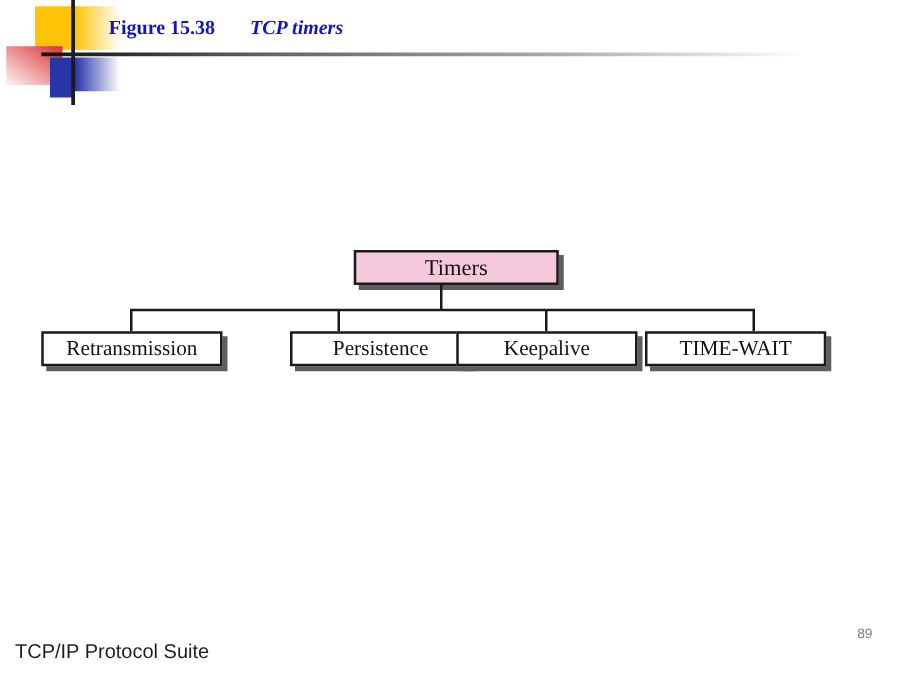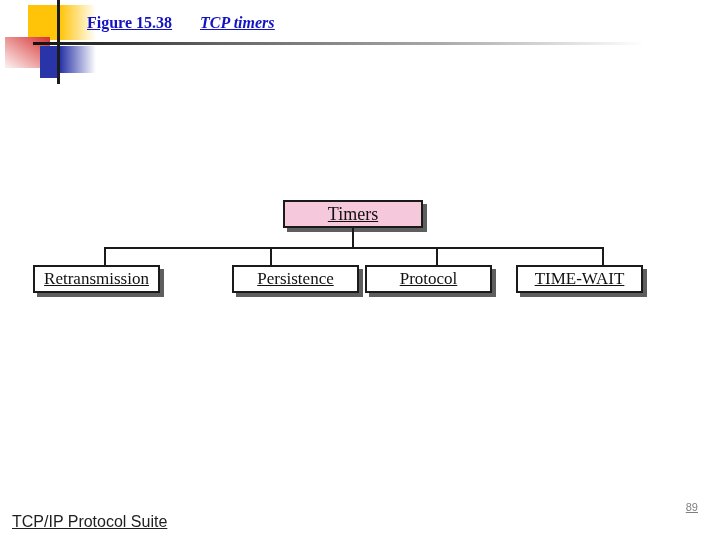--- a/index.html
+++ b/index.html
@@ -1,15 +1,15 @@
 <!DOCTYPE html>
 <html><head>
 <meta charset="utf-8">
 <style>
-  * { margin: 0; padding: 0; box-sizing: border-box; text-decoration: underline; }
+  * { margin: 0; padding: 0; box-sizing: border-box; }
   html, body { width: 720px; height: 540px; }
   body { background: #ffffff; font-family: "Liberation Serif", serif; overflow: hidden; }
 
   .slide { position: relative; width: 720px; height: 540px; background: #ffffff; }
 
   
   .logo-piece { position: absolute; }
   .logo-yellow       { left: 28px; top: 5px;  width: 32px; height: 35px; background: #ffc408; }
   .logo-yellow-fade  { left: 60px; top: 5px;  width: 36px; height: 35px;
                        background: linear-gradient(to right, #ffc408, #ffffff); }
@@ -24,22 +24,22 @@
 
   
   .title { position: absolute; left: 87px; top: 14px; display: flex; gap: 28px;
            font-size: 16px; font-weight: bold; color: #1313c4; white-space: nowrap; }
   .title .fig-title { font-style: italic; }
 
   
   .node { position: absolute; display: flex; align-items: center; justify-content: center;
           border: 2px solid #1a1a1a; font-size: 18px; color: #111111;
           box-shadow: 4px 4px 0 #5e5e5e; white-space: nowrap; }
-  .node-root  { left: 283px; top: 200px; width: 140px; height: 28px; background: #f5c9db; }
-  .node-child { top: 265px; width: 127px; height: 28px; background: #ffffff; font-size: 17px; }
+  .node-root  { left: 283px; top: 200px; width: 164px; height: 28px; background: #f5c9db; }
+  .node-child { top: 265px; width: 145px; height: 28px; background: #ffffff; font-size: 17px; }
   .child-0 { left: 33px; }
   .child-1 { left: 199px; margin-left: 33px; }
   .child-2 { left: 365px; }
   .child-3 { left: 516px; }
 
   .line { position: absolute; background: #1a1a1a; }
   .conn-root  { left: 352px; top: 228px; width: 2px;   height: 20px; }
   .conn-bus   { left: 104px; top: 247px; width: 500px; height: 2px;  }
   .conn-drop  { top: 248px; width: 2px; height: 17px; }
   .drop-0 { left: 104px; }
@@ -78,20 +78,20 @@
 
     <div class="line conn-root"></div>
     <div class="line conn-bus"></div>
     <div class="line conn-drop drop-0"></div>
     <div class="line conn-drop drop-1"></div>
     <div class="line conn-drop drop-2"></div>
     <div class="line conn-drop drop-3"></div>
 
     <div class="node node-child child-0">Retransmission</div>
     <div class="node node-child child-1">Persistence</div>
-    <div class="node node-child child-2">Protocol</div>
+    <div class="node node-child child-2">Keepalive</div>
     <div class="node node-child child-3">TIME-WAIT</div>
   </div>
 
   <div class="footer-text">TCP/IP Protocol Suite</div>
   <div class="page-number">89</div>
 
 </div>
 
 </body></html>

